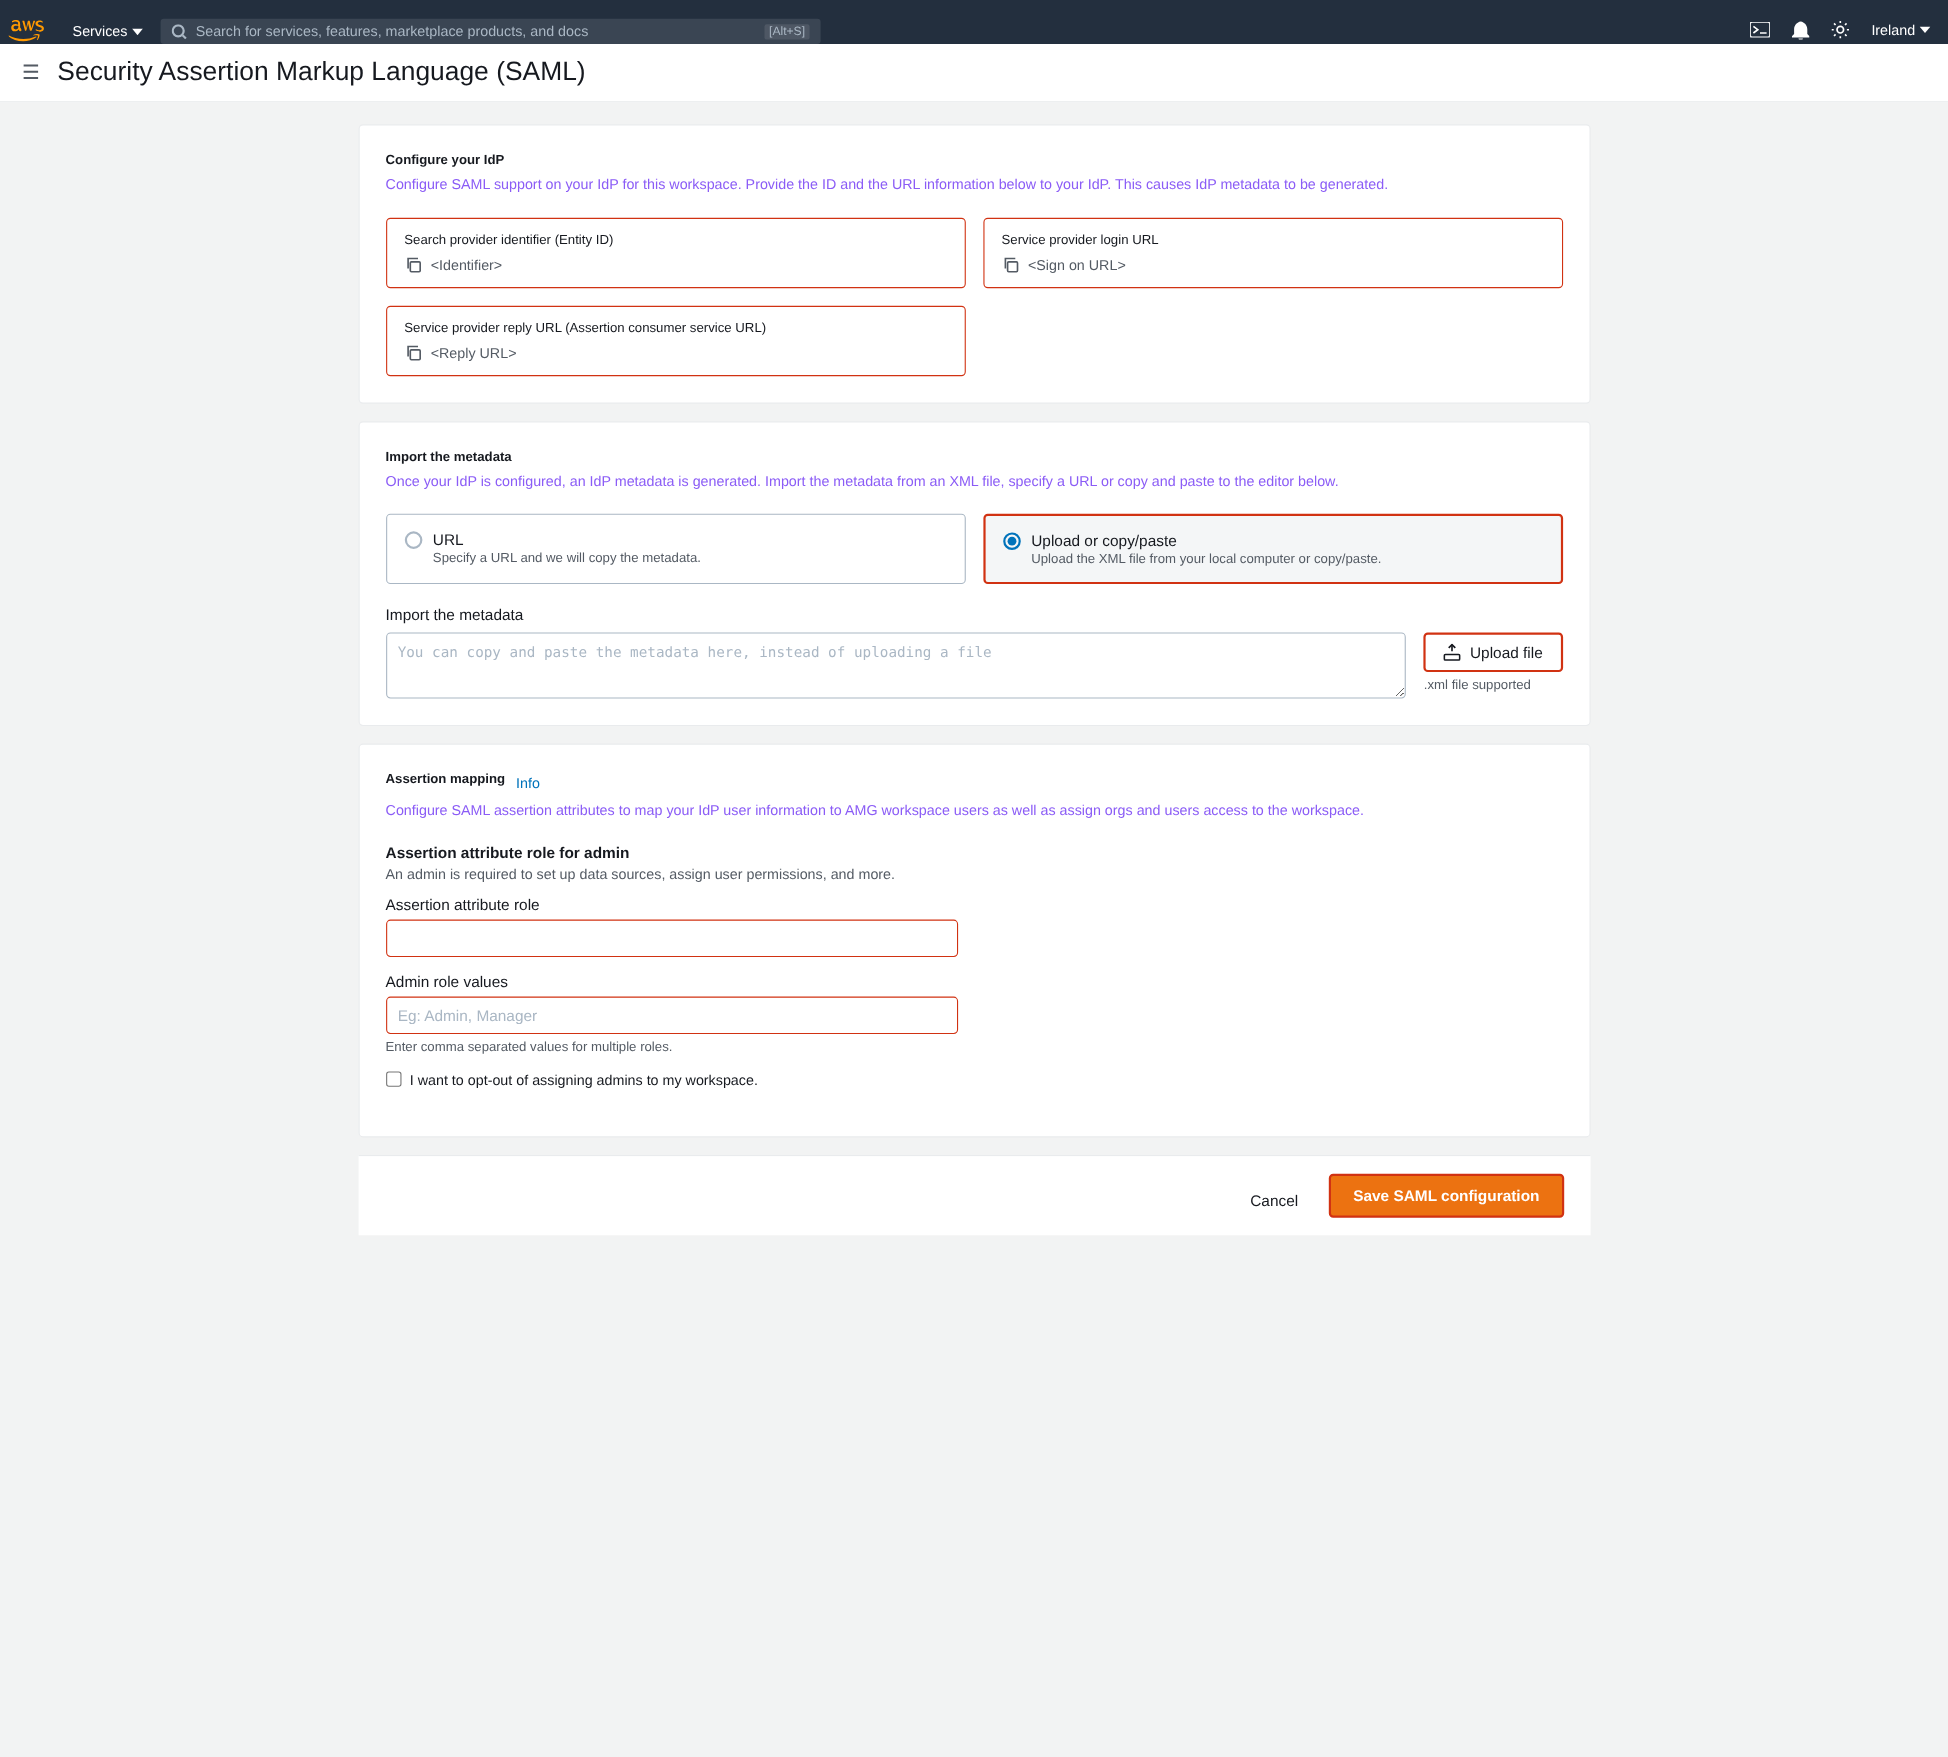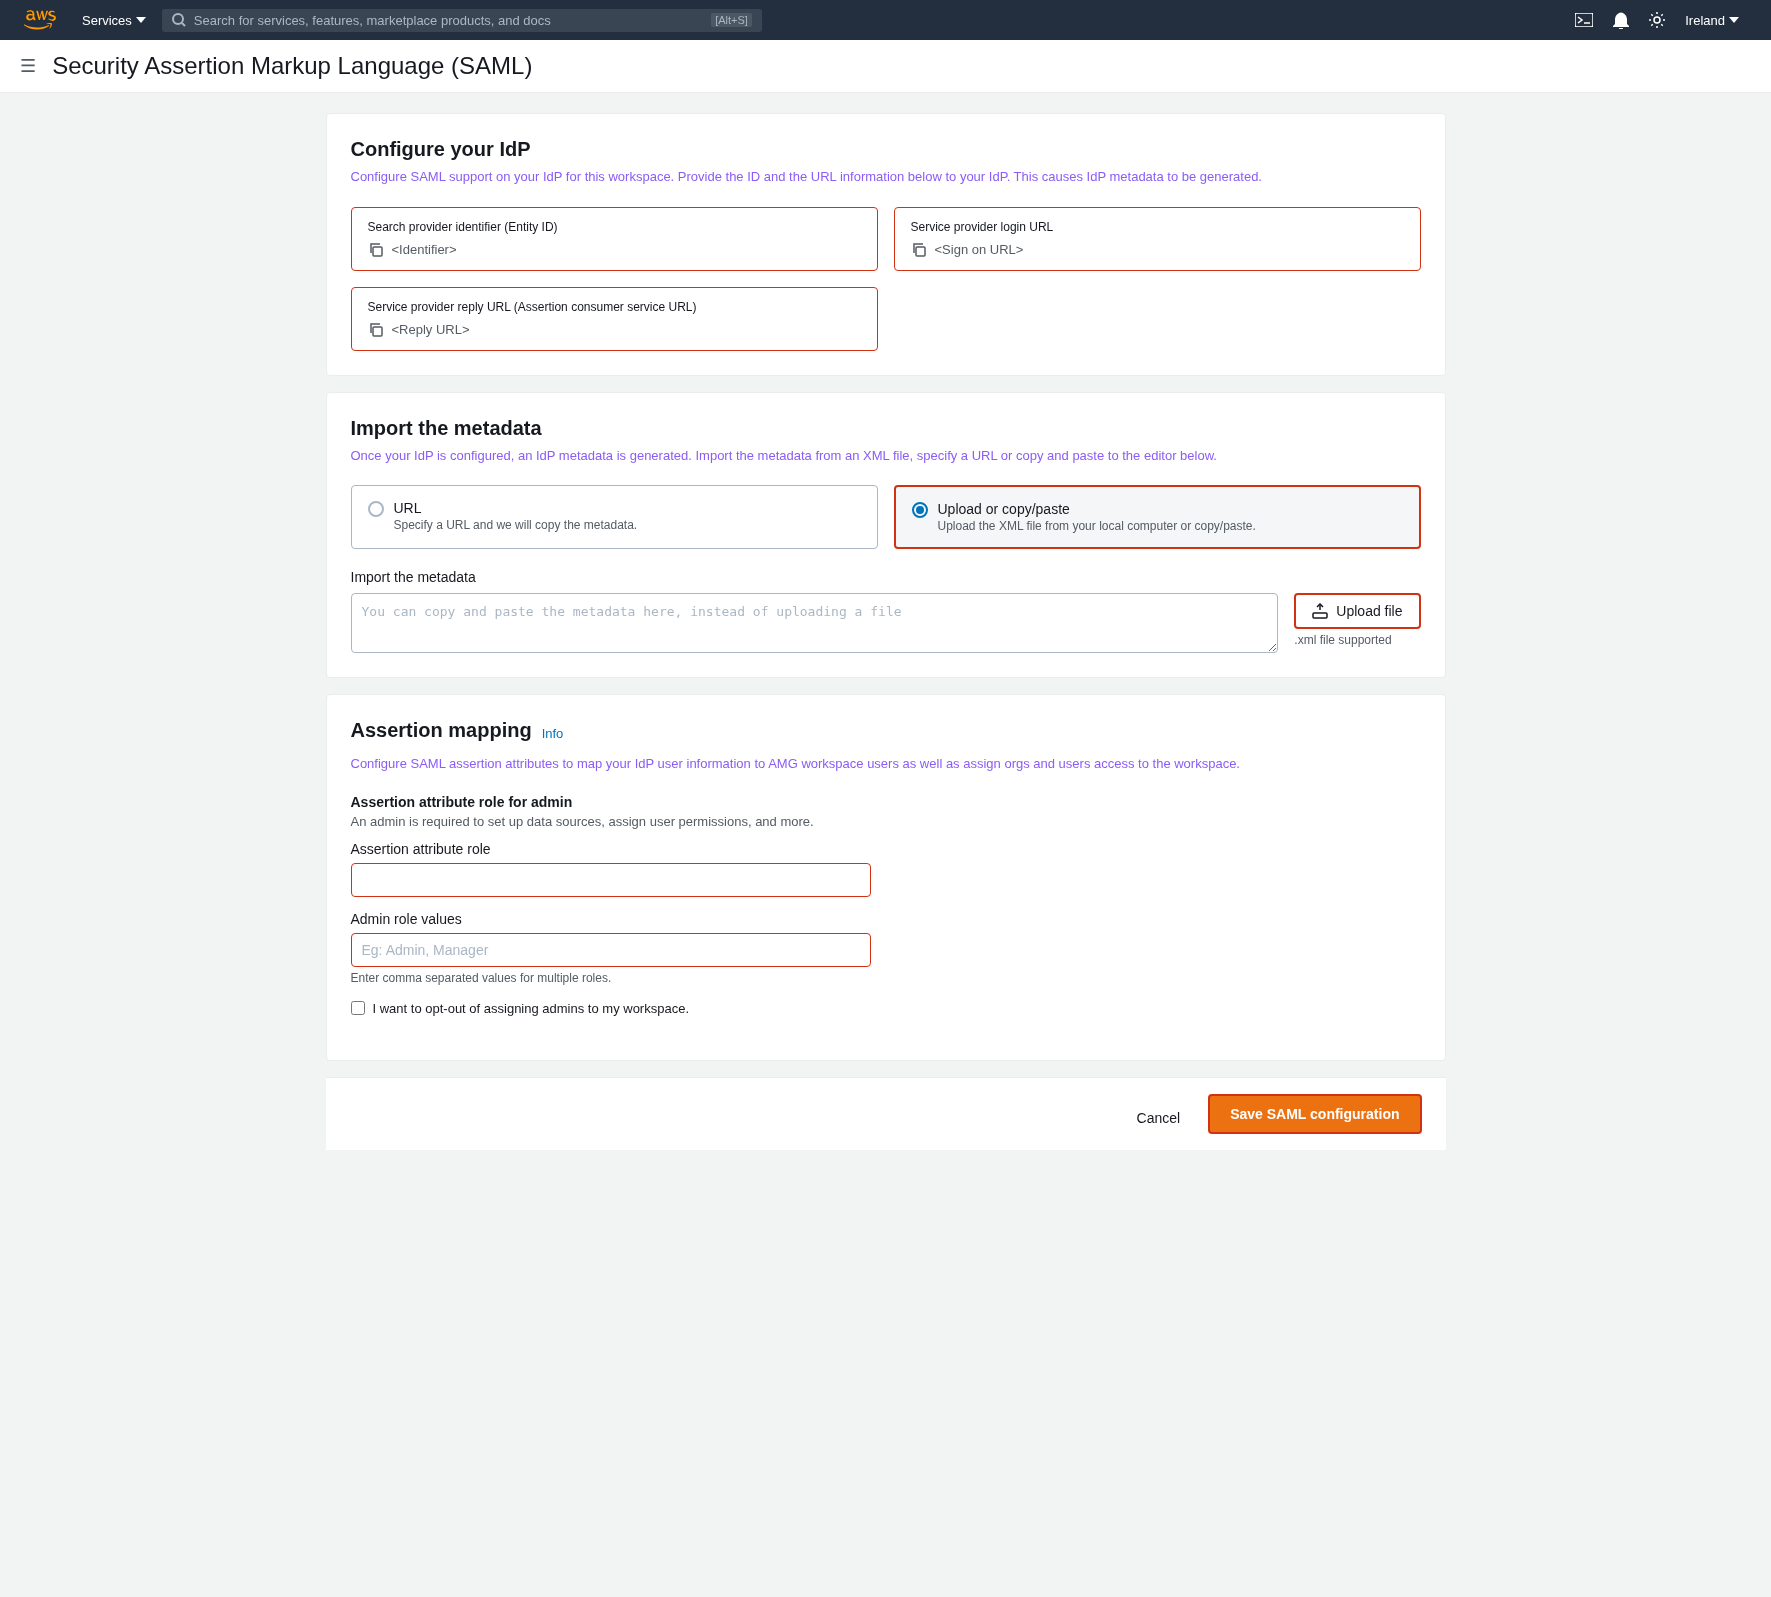--- a/index.html
+++ b/index.html
@@ -3,22 +3,22 @@
   <meta charset="utf-8">
   <style>
     * { box-sizing: border-box; margin: 0; padding: 0; }
     body { font-family: "Amazon Ember", Arial, sans-serif; font-size: 14px; background: #f2f3f3; color: #16191f; }
 
     
     .top-nav {
       background: #232f3e;
       height: 40px;
       display: flex;
-      align-items: center;
-      padding: 0 24px;
+      align-items: flex-end;
+      padding: 0 8px;
       gap: 8px;
     }
     .aws-logo {
       display: flex;
       align-items: center;
       margin-right: 4px;
     }
     .aws-logo svg { width: 38px; height: 24px; }
     .nav-services {
       color: #fff;
@@ -106,21 +106,21 @@
 
     
     .section {
       background: #fff;
       border: 1px solid #e9ebed;
       border-radius: 4px;
       padding: 24px;
       margin-bottom: 16px;
     }
     .section-title {
-      font-size: 20px;
+      font-size: 12px;
       font-weight: 700;
       margin-bottom: 6px;
     }
     .section-desc {
       font-size: 13px;
       color: #8b5cf6;
       margin-bottom: 20px;
       line-height: 1.5;
     }
 

